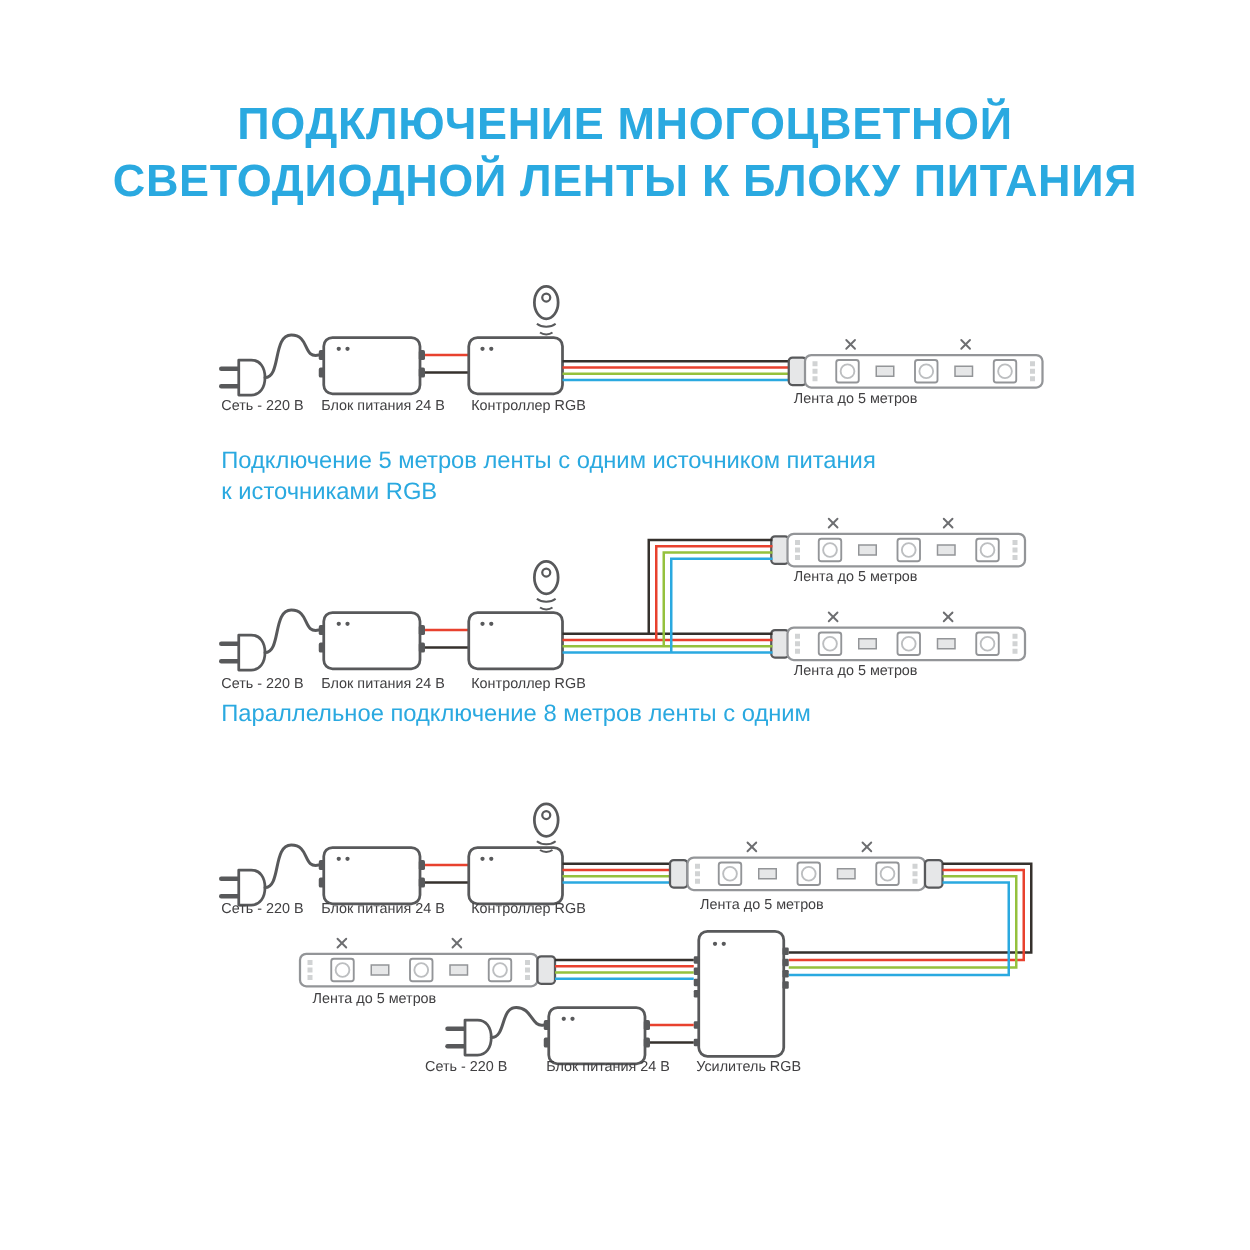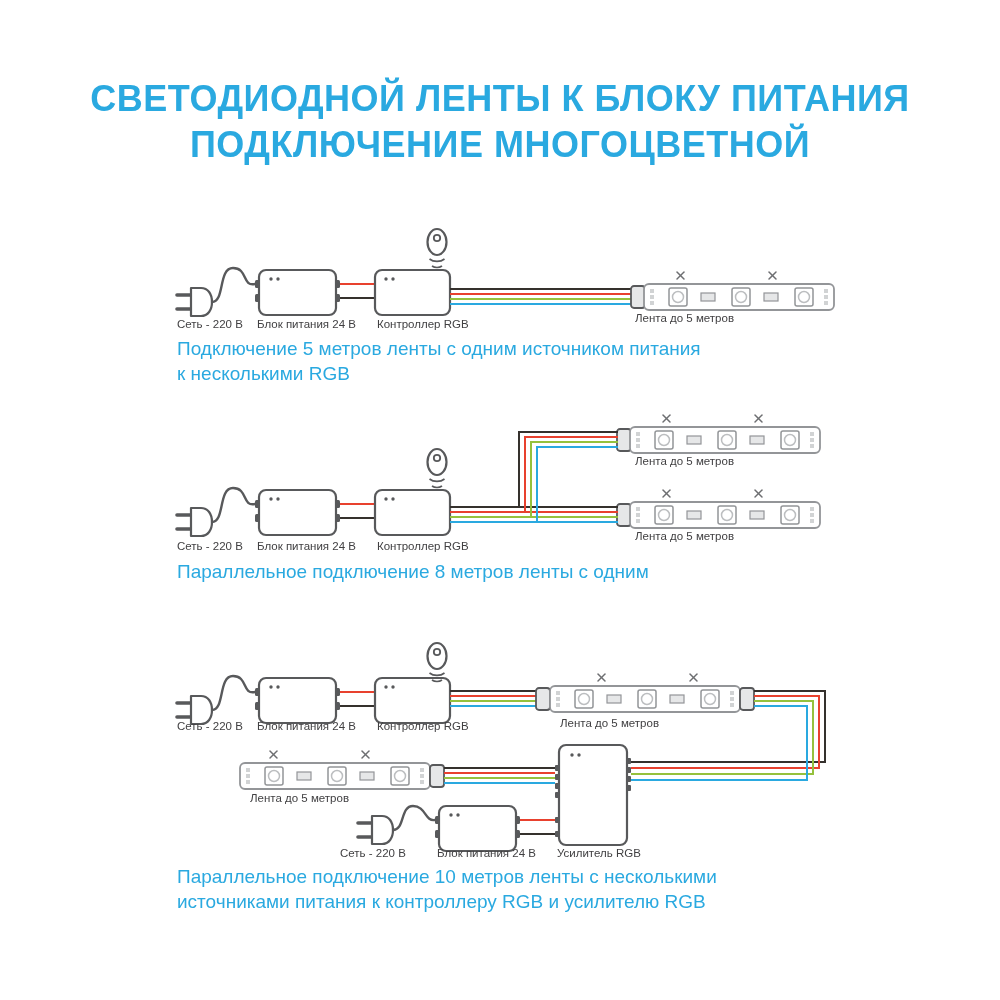--- a/index.html
+++ b/index.html
@@ -88,22 +88,22 @@
           <rect x="0" y="72" width="5" height="6" rx="1"></rect>
             <rect x="0" y="86" width="5" height="6" rx="1"></rect>
         </g>
         <circle cx="17" cy="10" r="1.7" fill="#58595b"></circle>
         <circle cx="24" cy="10" r="1.7" fill="#58595b"></circle>
       </g>
     </defs>
   </svg>
 
   <div class="title">
+    <div>ПОДКЛЮЧЕНИЕ МНОГОЦВЕТНОЙ</div>
     <div>СВЕТОДИОДНОЙ ЛЕНТЫ К БЛОКУ ПИТАНИЯ</div>
-    <div>ПОДКЛЮЧЕНИЕ МНОГОЦВЕТНОЙ</div>
   </div>
 
   <svg class="diagram" style="left:165px;top:223px" width="670" height="112" viewBox="0 0 670 112">
     <use href="#d-plug" x="12" y="62"></use>
     <path class="cable" d="M47,79 C60,79 53,45 68,45 C83,45 77,64 90,61"></path>
     <use href="#d-psu" x="90" y="47"></use>
     <g class="wire">
       <path class="w-red" d="M175,61 H210"></path>
       <path class="w-black" d="M175,75 H210"></path>
     </g>
@@ -117,23 +117,23 @@
     </g>
     <use href="#d-conn" x="466" y="63"></use>
     <use href="#d-strip" x="479" y="61"></use>
     <use href="#d-cut" x="512" y="49"></use>
     <use href="#d-cut" x="604" y="49"></use>
     <text class="lbl" x="12" y="105">Сеть - 220 В</text>
     <text class="lbl" x="92" y="105">Блок питания 24 В</text>
     <text class="lbl" x="212" y="105">Контроллер RGB</text>
     <text class="lbl" x="470" y="99">Лента до 5 метров</text>
   </svg>
-  <div class="caption" style="left:177px;top:337px">
+  <div class="caption" style="left:177px;top:357px">
     <div>Подключение 5 метров ленты с одним источником питания</div>
-    <div>к несколькими RGB</div>
+    <div>к источниками RGB</div>
   </div>
 
   <svg class="diagram" style="left:165px;top:412px" width="670" height="145" viewBox="0 0 670 145">
 
     <use href="#d-conn" x="452" y="17"></use>
     <use href="#d-strip" x="465" y="15"></use>
     <use href="#d-cut" x="498" y="3"></use>
     <use href="#d-cut" x="590" y="3"></use>
     <text class="lbl" x="470" y="53">Лента до 5 метров</text>
 
@@ -223,18 +223,14 @@
 
     <text class="lbl" x="12" y="92">Сеть - 220 В</text>
     <text class="lbl" x="92" y="92">Блок питания 24 В</text>
     <text class="lbl" x="212" y="92">Контроллер RGB</text>
     <text class="lbl" x="395" y="89">Лента до 5 метров</text>
     <text class="lbl" x="85" y="164">Лента до 5 метров</text>
     <text class="lbl" x="175" y="219">Сеть - 220 В</text>
     <text class="lbl" x="272" y="219">Блок питания 24 В</text>
     <text class="lbl" x="392" y="219">Усилитель RGB</text>
   </svg>
-  <div class="caption" style="left:177px;top:865px">
-    <div>Параллельное подключение 10 метров ленты с несколькими</div>
-    <div>источниками питания к контроллеру RGB и усилителю RGB</div>
-  </div>
 
 </div>
 
 </body></html>

